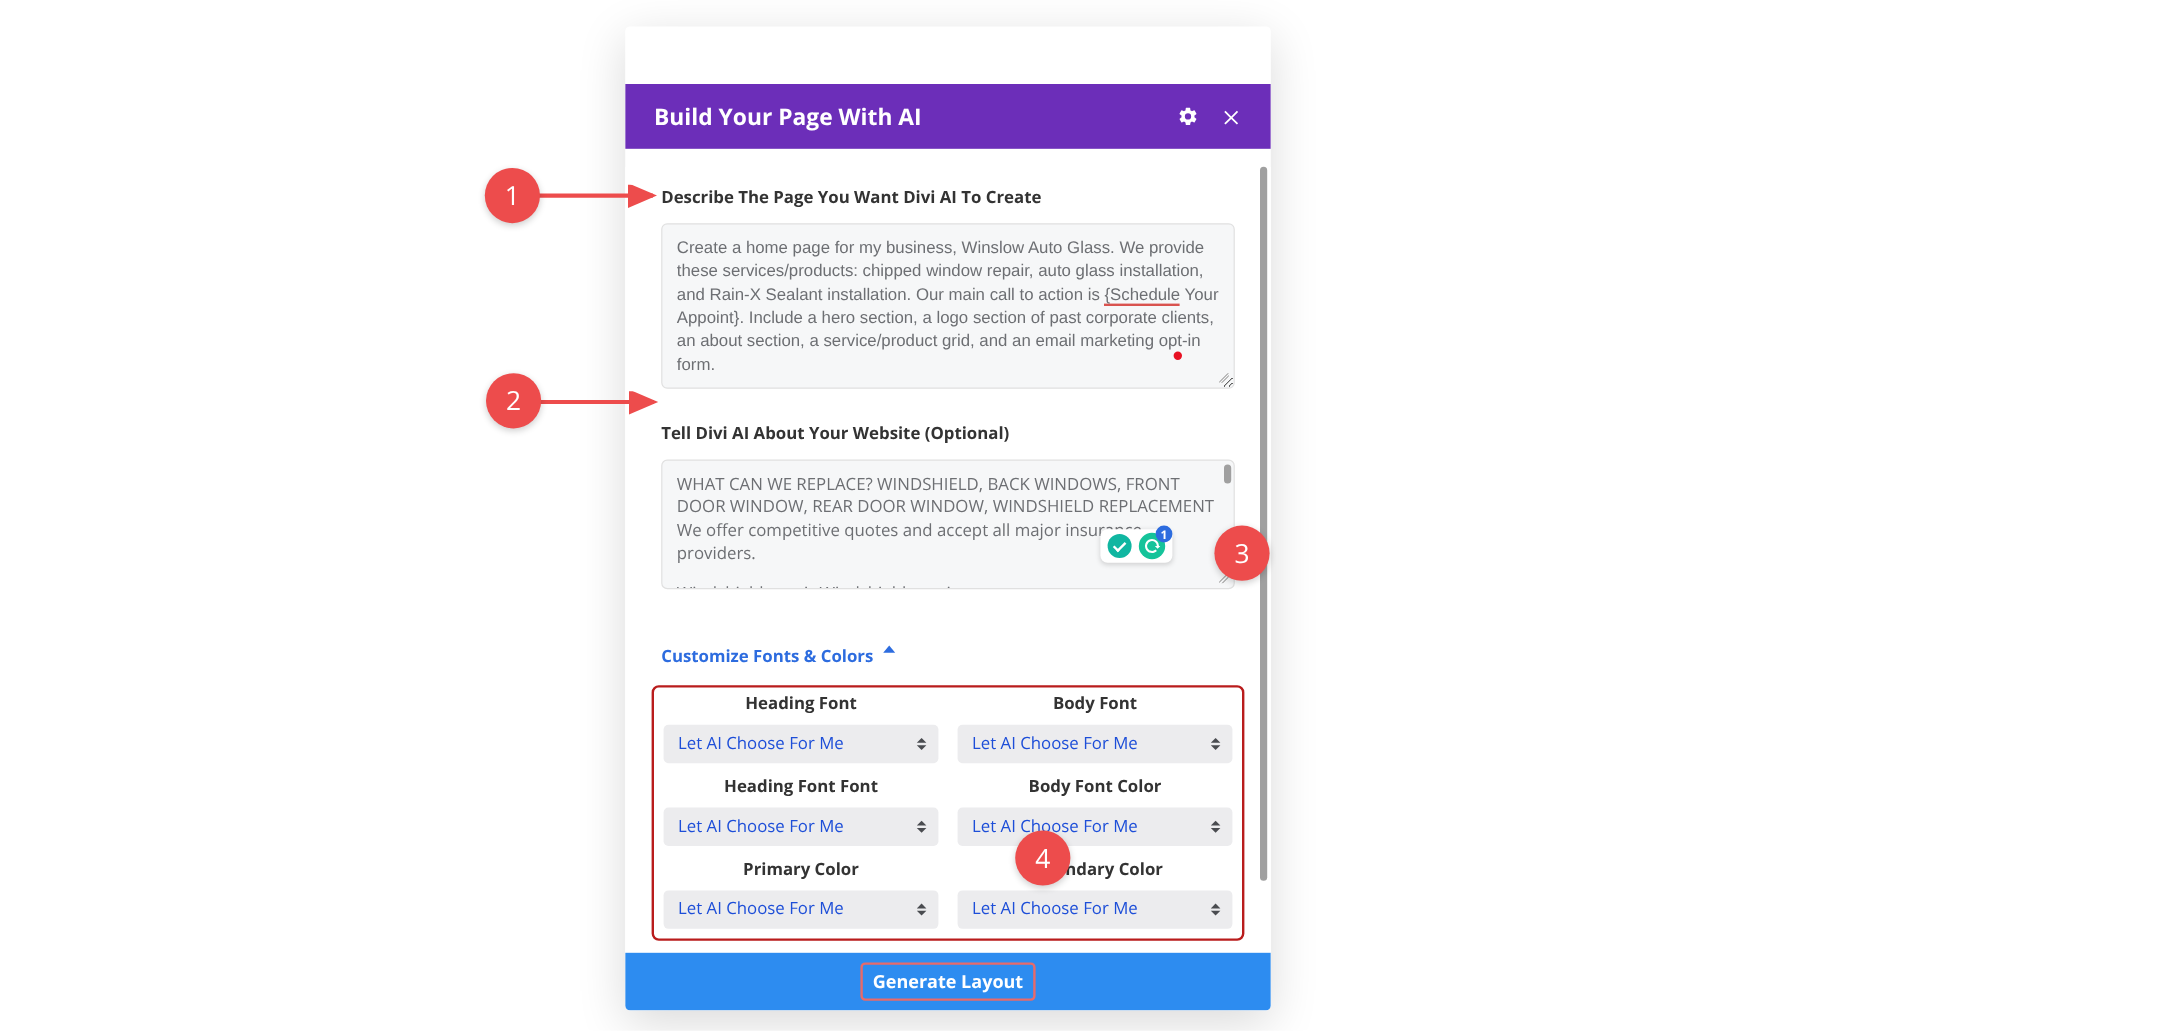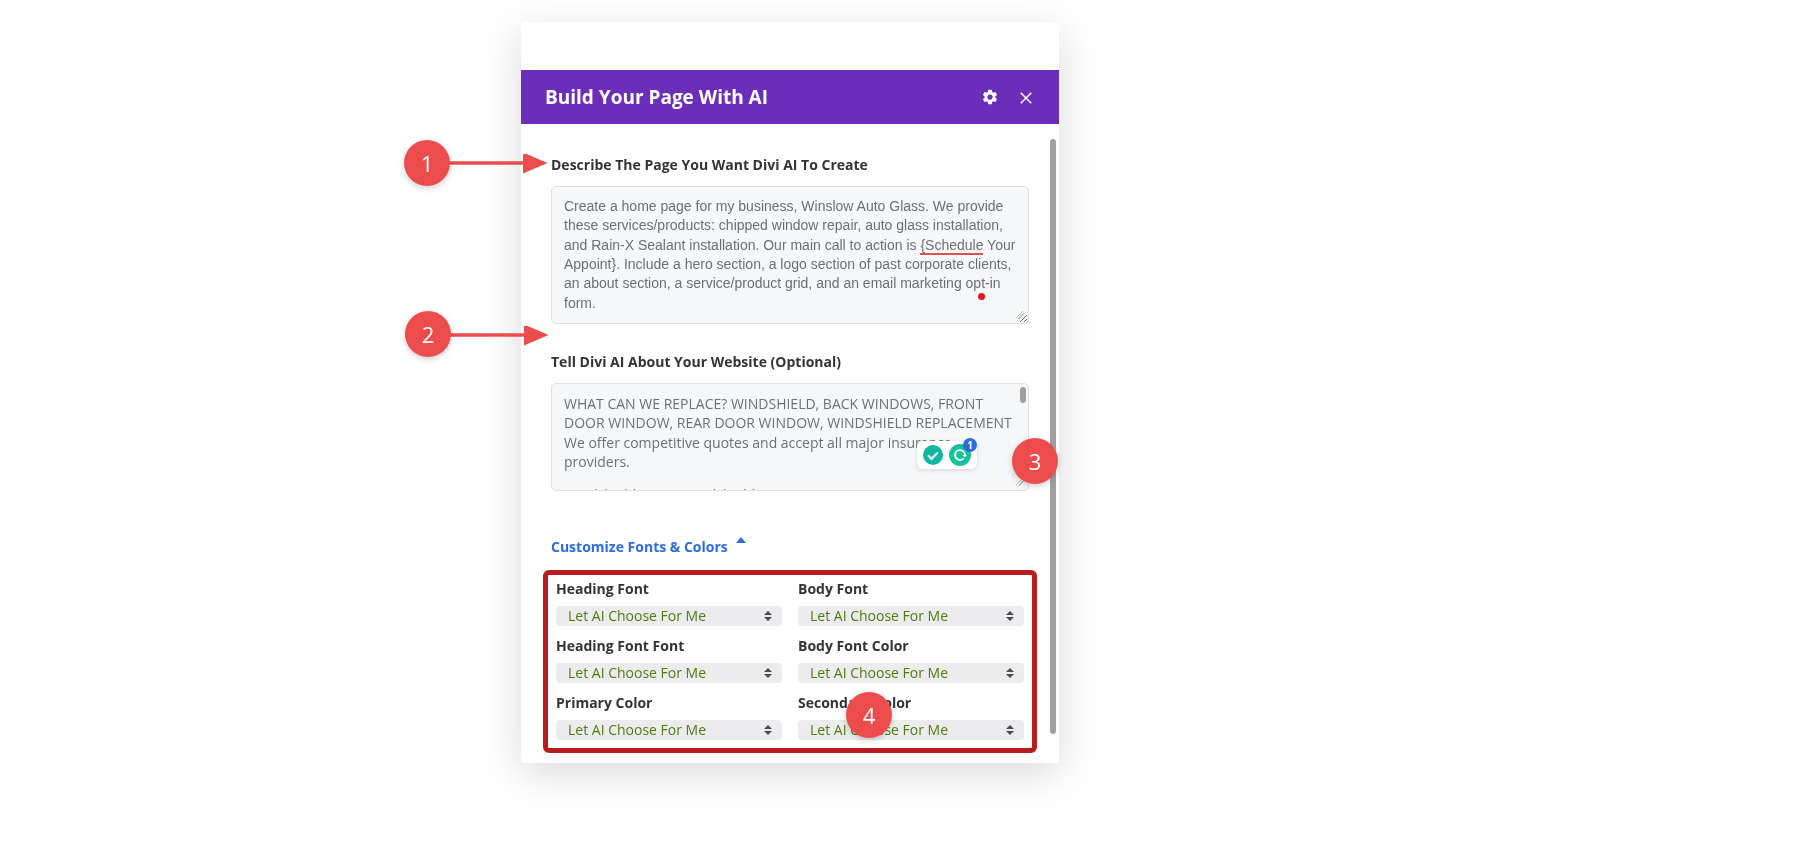--- a/index.html
+++ b/index.html
@@ -193,46 +193,47 @@
     margin-bottom: 14px;
   }
   .caret-up {
     width: 0; height: 0;
     border-left: 5px solid transparent;
     border-right: 5px solid transparent;
     border-bottom: 6px solid #2d6cdf;
   }
 
   .options-box {
-    border: 5px solid #b91c1c;
+    border: 2px solid #b91c1c;
     border-radius: 6px;
     padding: 4px 8px 8px 8px;
     margin: 0 -8px;
     display: grid;
     grid-template-columns: 1fr 1fr;
     column-gap: 16px;
     row-gap: 10px;
     position: relative;
+    text-align: center;
   }
   .opt-group {}
   .opt-label {
     font-size: 14px;
     font-weight: 700;
     color: #333333;
     margin-bottom: 8px;
   }
   .select {
     width: 100%;
-    height: 20px;
+    height: 32px;
     background: #ececee;
     border: none;
     border-radius: 4px;
     padding: 0 28px 0 12px;
     font-size: 14px;
-    color: #4d7c0f;
+    color: #1d4ed8;
     position: relative;
     display: flex;
     align-items: center;
     cursor: pointer;
   }
   .select-caret {
     position: absolute;
     right: 10px;
     top: 50%;
     transform: translateY(-50%);
@@ -414,20 +415,25 @@
               <span class="c up"></span>
               <span class="c down"></span>
             </span>
         </div>
       </div>
 
     </div>
     <div style="height:10px"></div>
   </div>
 
+  <div class="modal-footer">
+    <div class="gen-btn-wrap">
+      <div class="gen-btn">Generate Layout</div>
+    </div>
+  </div>
 
 </div>
 
 <div class="badge" style="left:404px; top:140px;">1</div>
 <div class="badge" style="left:405px; top:311px;">2</div>
 <div class="badge" style="left:1012px; top:438px;">3</div>
 <div class="badge" style="left:846px; top:692px;">4</div>
 
 <svg class="arrow-svg" style="left:448px; top:154px;" width="106" height="20">
   <defs>

